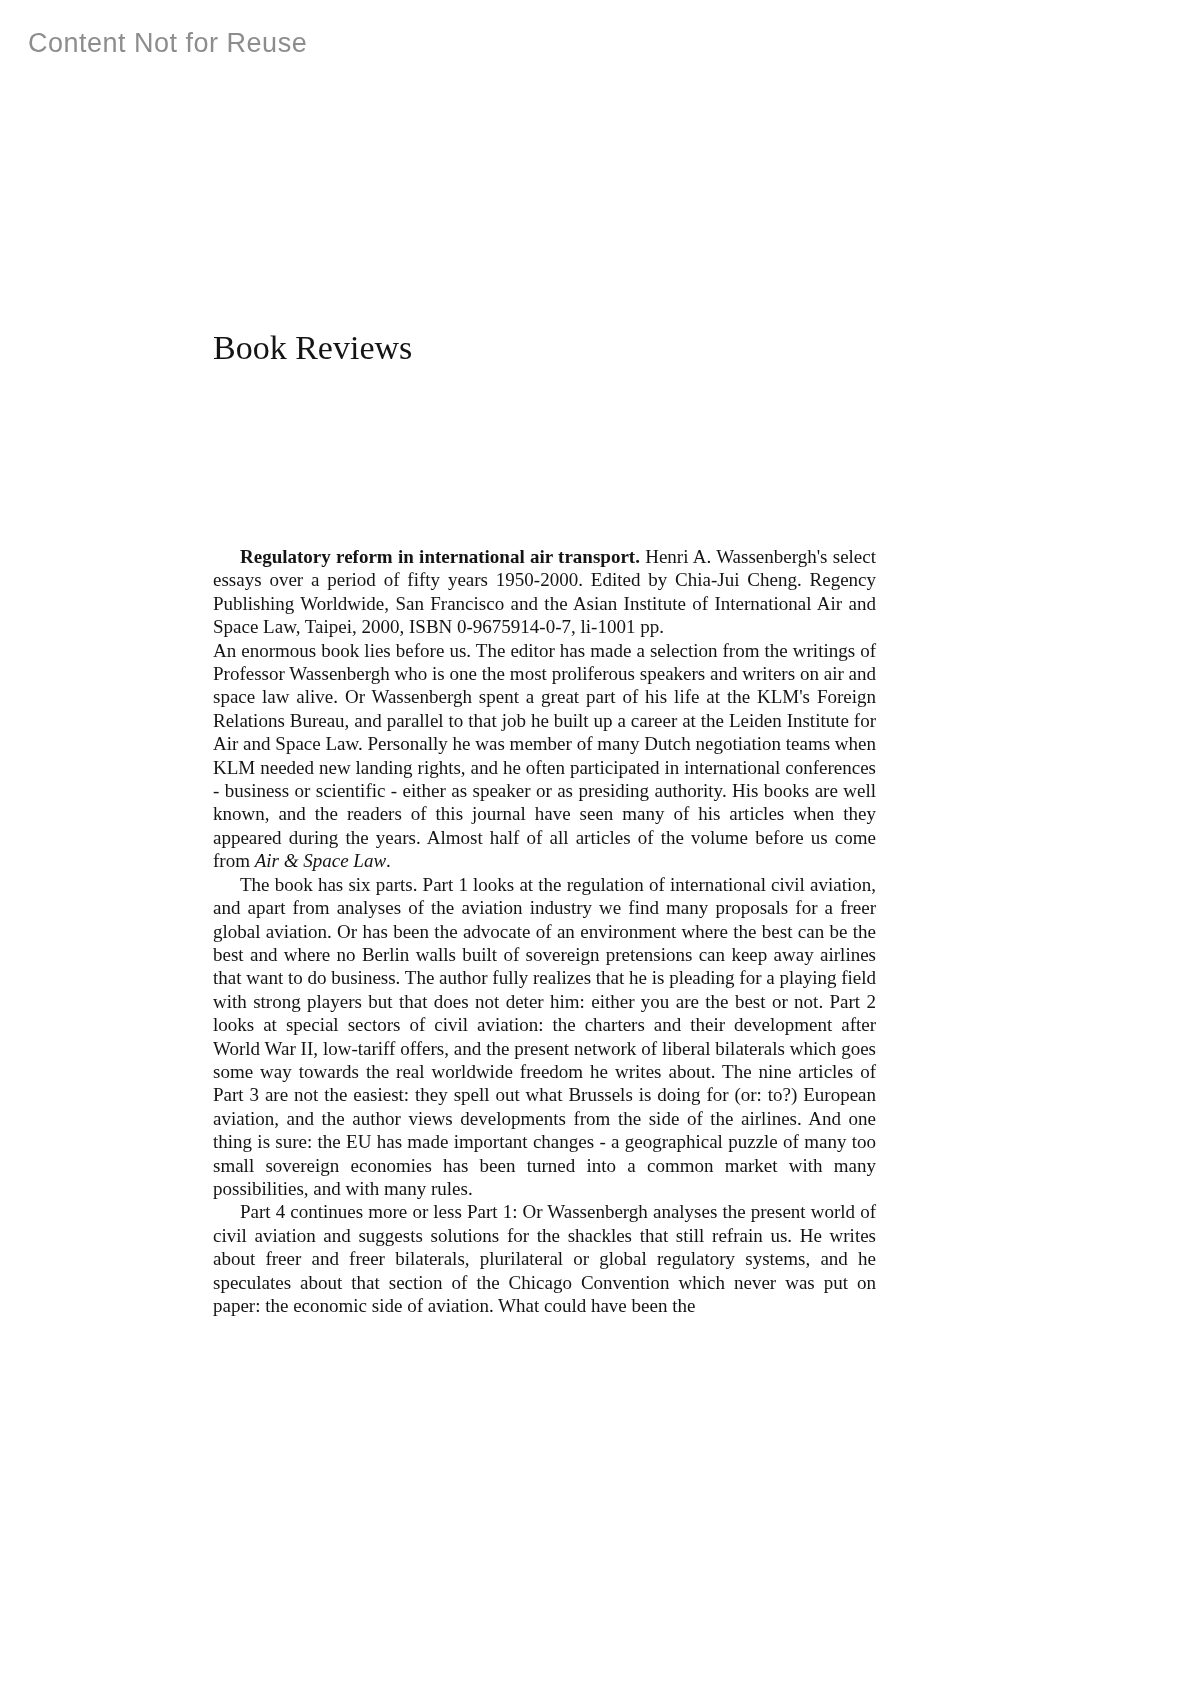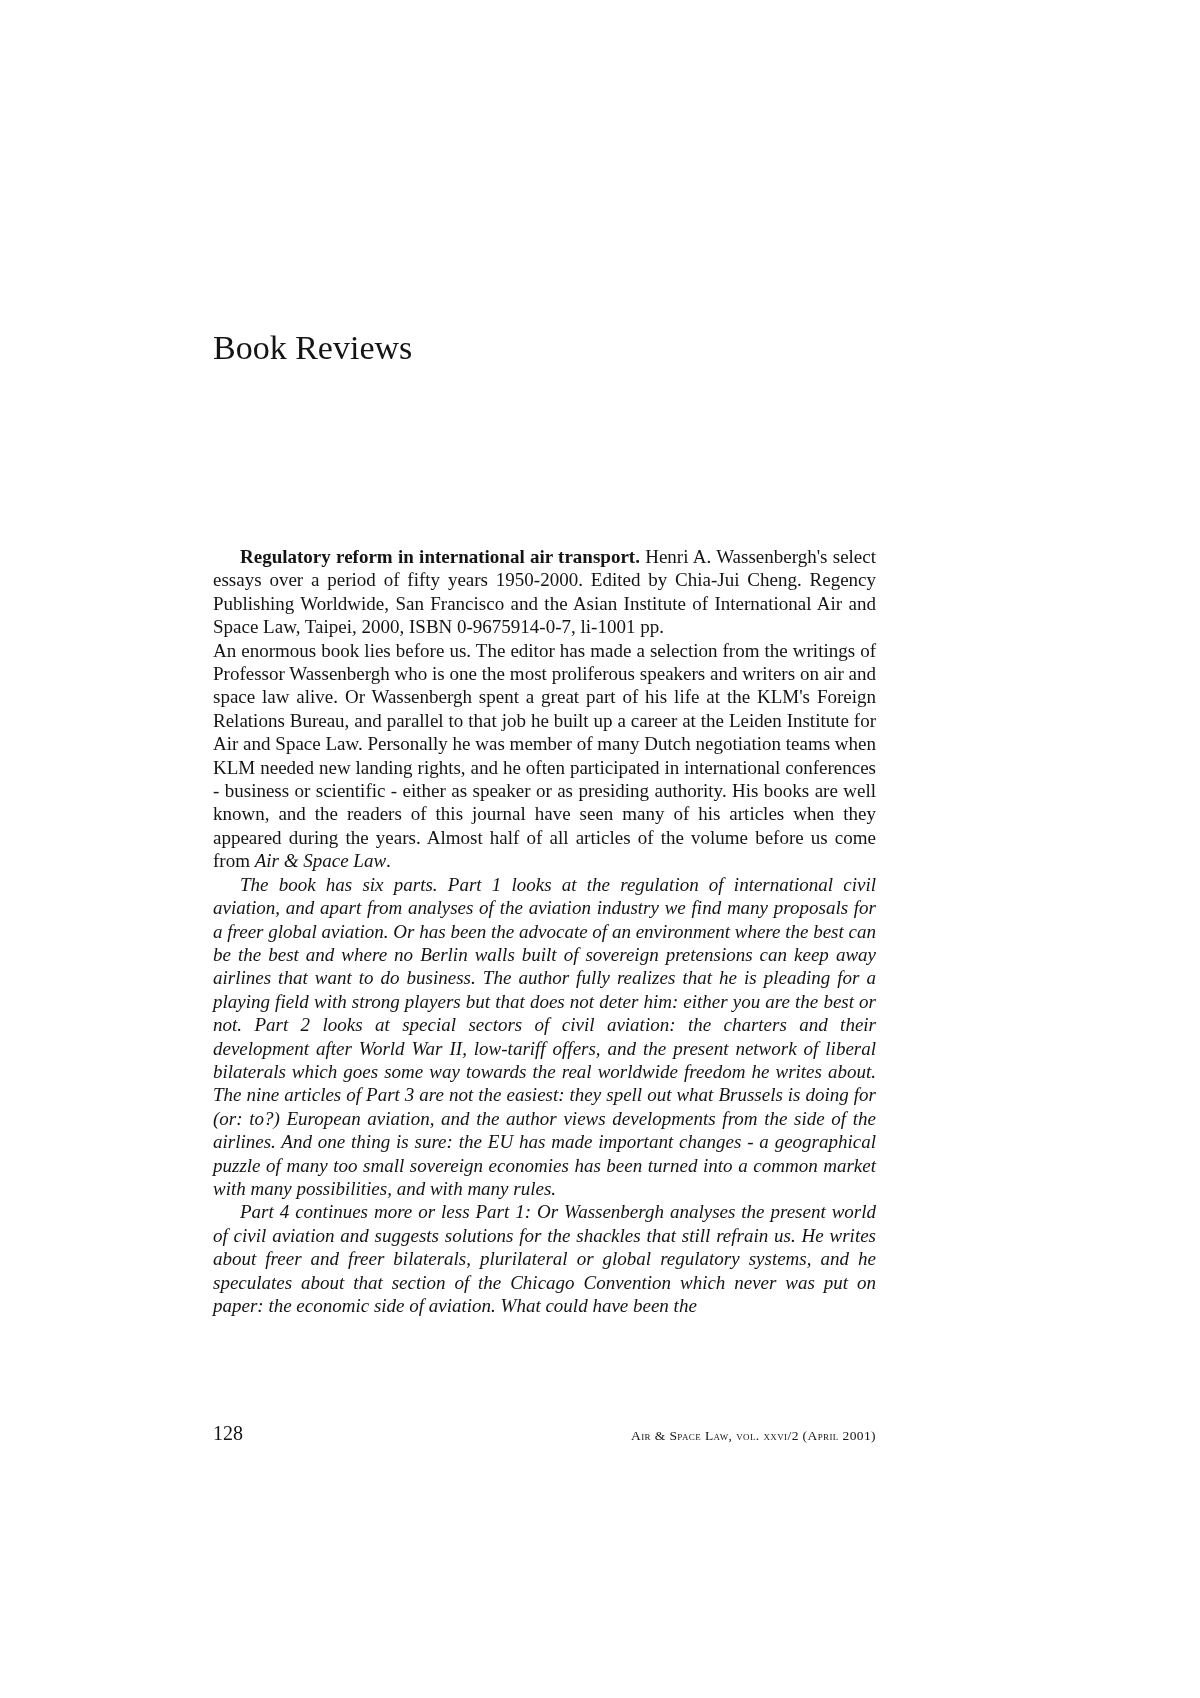--- a/index.html
+++ b/index.html
@@ -51,21 +51,20 @@
     padding: 0;
   }
   p.citation .cit-bold {
     font-weight: 700;
     margin-left: 27px;
   }
   p.body-first {
   }
   p.body-indent {
     text-indent: 27px;
-    font-style: italic;
   }
   .italic {
     font-style: italic;
   }
   .page-footer {
     position: absolute;
     left: 213px;
     top: 1422px;
     width: 663px;
     display: flex;
@@ -81,38 +80,35 @@
     font-size: 13.5px;
     font-variant: small-caps;
     letter-spacing: 0.4px;
   }
 </style>
 </head>
 <body>
 
 <div id="page">
 
+  <div class="watermark">Content Not for Reuse</div>
 
   <h1 class="doc-title">Book Reviews</h1>
 
   <div class="article">
 
     <p class="citation">
       <span class="cit-bold">Regulatory reform in international air transport.</span>
       <span> Henri A. Wassenbergh's select essays over a period of fifty years 1950-2000. Edited by Chia-Jui Cheng. Regency Publishing Worldwide, San Francisco and the Asian Institute of International Air and Space Law, Taipei, 2000, ISBN 0-9675914-0-7, li-1001 pp.</span>
     </p>
 
     <p class="body-first">
       <span>An enormous book lies before us. The editor has made a selection from the writings of Professor Wassenbergh who is one the most proliferous speakers and writers on air and space law alive. Or Wassenbergh spent a great part of his life at the KLM's Foreign Relations Bureau, and parallel to that job he built up a career at the Leiden Institute for Air and Space Law. Personally he was member of many Dutch negotiation teams when KLM needed new landing rights, and he often participated in international conferences - business or scientific - either as speaker or as presiding authority. His books are well known, and the readers of this journal have seen many of his articles when they appeared during the years. Almost half of all articles of the volume before us come from </span><span class="italic">Air &amp; Space Law</span><span>.</span>
     </p>
 
     <p class="body-indent">The book has six parts. Part 1 looks at the regulation of international civil aviation, and apart from analyses of the aviation industry we find many proposals for a freer global aviation. Or has been the advocate of an environment where the best can be the best and where no Berlin walls built of sovereign pretensions can keep away airlines that want to do business. The author fully realizes that he is pleading for a playing field with strong players but that does not deter him: either you are the best or not. Part 2 looks at special sectors of civil aviation: the charters and their development after World War II, low-tariff offers, and the present network of liberal bilaterals which goes some way towards the real worldwide freedom he writes about. The nine articles of Part 3 are not the easiest: they spell out what Brussels is doing for (or: to?) European aviation, and the author views developments from the side of the airlines. And one thing is sure: the EU has made important changes - a geographical puzzle of many too small sovereign economies has been turned into a common market with many possibilities, and with many rules.</p>
 
     <p class="body-indent">Part 4 continues more or less Part 1: Or Wassenbergh analyses the present world of civil aviation and suggests solutions for the shackles that still refrain us. He writes about freer and freer bilaterals, plurilateral or global regulatory systems, and he speculates about that section of the Chicago Convention which never was put on paper: the economic side of aviation. What could have been the</p>
 
   </div>
 
-  <div class="page-footer">
-    <span class="page-number">128</span>
-    <span class="journal-line">Air &amp; Space Law, vol. xxvi/2 (April 2001)</span>
-  </div>
 
 </div>
 
 </body></html>

